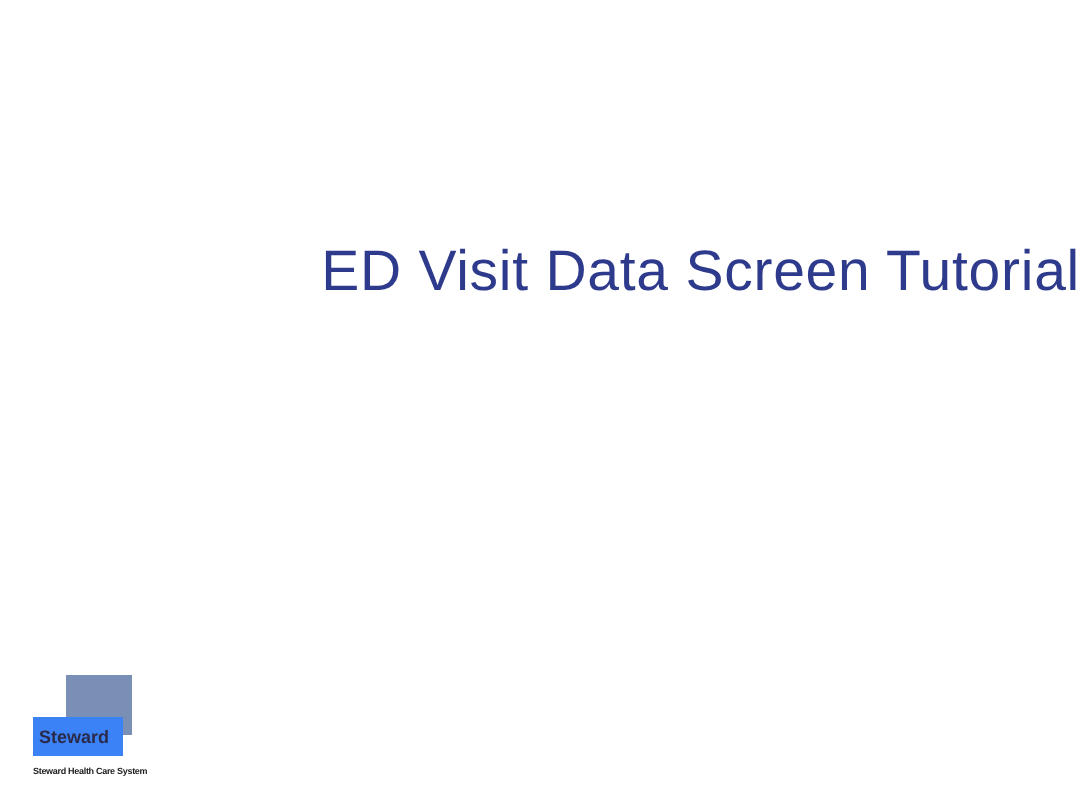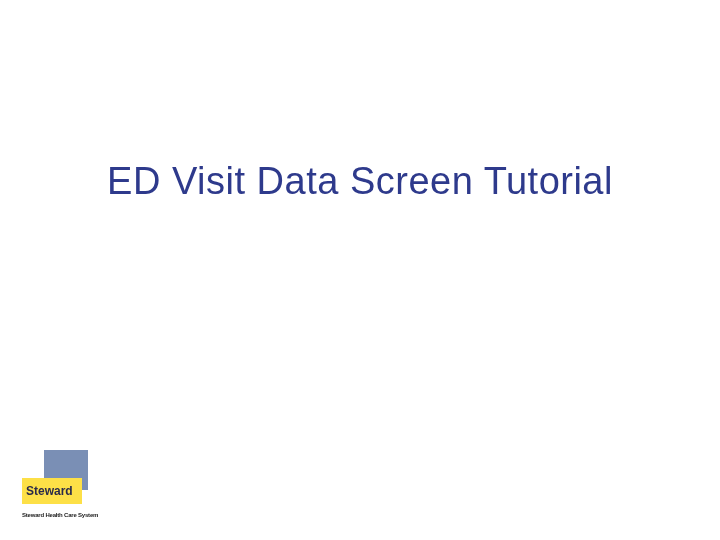--- a/index.html
+++ b/index.html
@@ -8,21 +8,21 @@
     background: #ffffff;
     font-family: Arial, Helvetica, sans-serif;
     position: relative;
     overflow: hidden;
   }
   .title {
     position: absolute;
     top: 160px;
     left: 0;
     right: 0;
-    text-align: center;
+    text-align: right;
     font-size: 38px;
     color: #2e3a8c;
     font-weight: 400;
     letter-spacing: 0.5px;
   }
   .logo {
     position: absolute;
     left: 22px;
     bottom: 22px;
     width: 90px;
@@ -40,21 +40,21 @@
     width: 44px;
     height: 40px;
     background: #7a8fb5;
   }
   .logo-mark .sq-front {
     position: absolute;
     top: 28px;
     left: 0;
     width: 60px;
     height: 26px;
-    background: #fde047;
+    background: #3b82f6;
     display: flex;
     align-items: center;
     padding-left: 4px;
   }
   .logo-mark .sq-front span {
     font-size: 12px;
     color: #2a2a4a;
     font-weight: bold;
   }
   .logo-sub {

